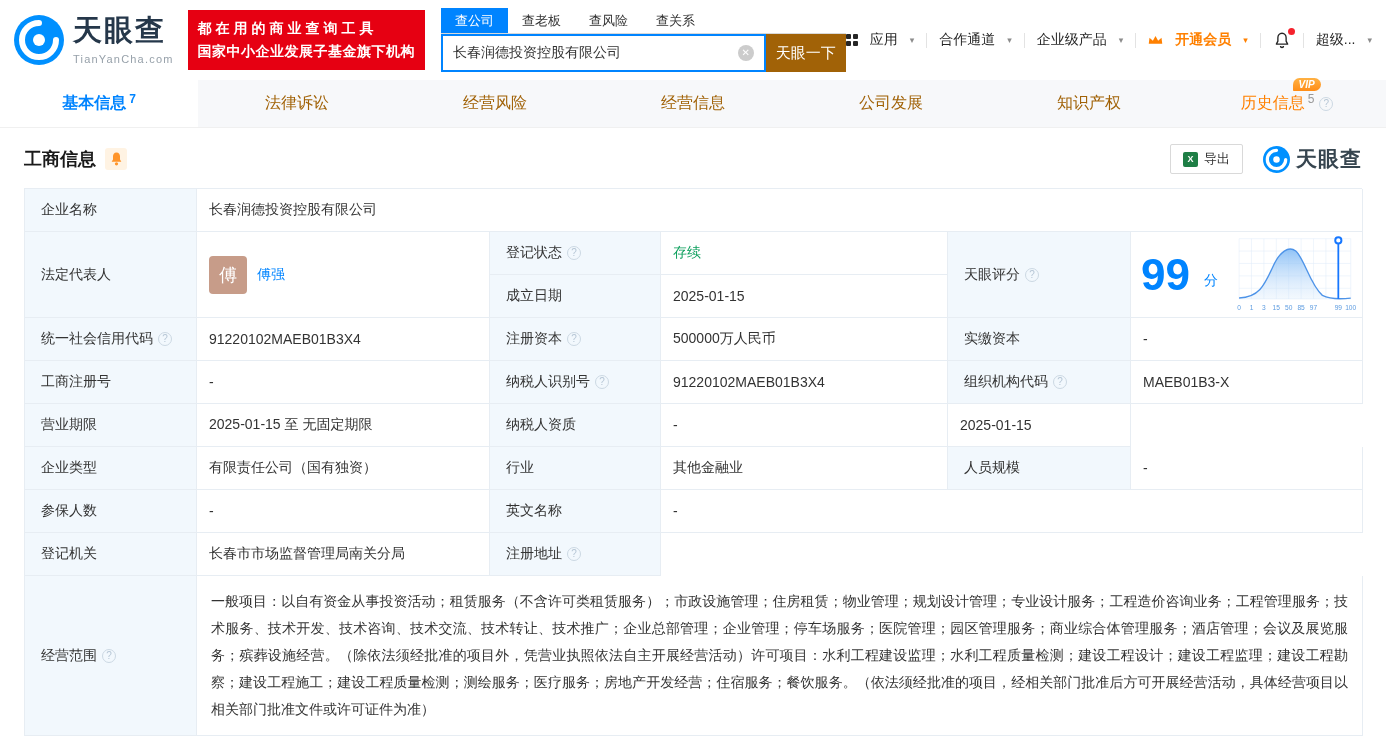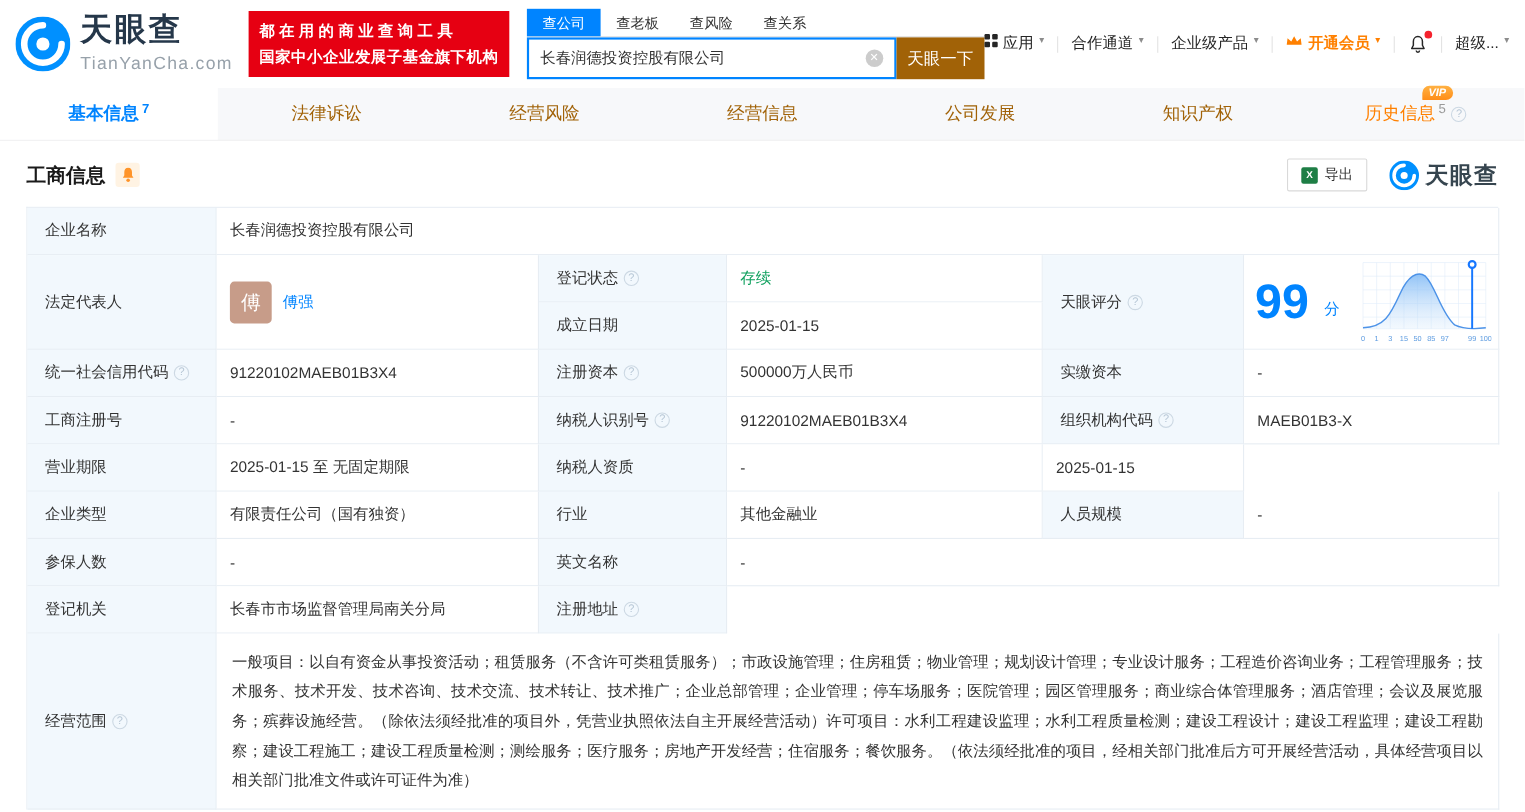--- a/index.html
+++ b/index.html
@@ -3,21 +3,21 @@
 <meta charset="utf-8">
 <style>
   *{box-sizing:border-box;margin:0;padding:0}
   body{width:1386px;height:738px;overflow:hidden;background:#fff;color:#333;
        font-family:"Liberation Sans","DejaVu Sans",sans-serif}
 
   
   .header{height:80px;display:flex;align-items:center;padding:0 14px;background:#fff}
   .logo{display:flex;align-items:center;gap:9px;cursor:pointer}
   .logo-brand{font-size:29px;font-weight:bold;color:#25374a;letter-spacing:2px;line-height:30px}
-  .logo-domain{font-size:16px;color:#97a1aa;letter-spacing:1.2px;margin-top:8px}
+  .logo-domain{font-size:11px;color:#97a1aa;letter-spacing:1.2px;margin-top:8px}
   .slogan{background:#e60012;color:#fff;font-weight:bold;font-size:14px;padding:7px 10px;
           margin-left:14px;line-height:23px;white-space:nowrap}
   .slogan .l1{letter-spacing:4px}
   .slogan .l2{letter-spacing:.5px}
 
   .search-area{margin-left:16px;width:440px}
   .search-tabs{display:flex;border-bottom:1px solid #d9d9d9;height:26px}
   .search-tab{padding:0 14px;font-size:13px;display:flex;align-items:center;color:#333;cursor:pointer}
   .search-tab.active{background:#0084ff;color:#fff}
   .search-row{display:flex}
@@ -25,21 +25,21 @@
                 padding:0 10px;background:#fff}
   .search-input input{border:none;outline:none;flex:1;font-size:14px;color:#333;font-family:inherit}
   .clear-icon{width:16px;height:16px;border-radius:50%;background:#ccc;color:#fff;font-size:10px;
               line-height:16px;text-align:center;cursor:pointer;flex:none}
   .clear-icon::after{content:"✕"}
   .search-btn{width:80px;height:38px;background:#a16207;color:#fff;border:none;font-size:15px;
               font-family:inherit;cursor:pointer}
 
   .header-right{margin-left:auto;display:flex;align-items:center;gap:12px;font-size:14px;
                 color:#262626;white-space:nowrap}
-  .menu-item{display:flex;align-items:flex-start;gap:5px;cursor:pointer}
+  .menu-item{display:flex;align-items:center;gap:12px;cursor:pointer}
   .caret{font-size:9px;color:#8c8c8c}
   .caret::after{content:"▾"}
   .menu-divider{width:1px;height:15px;background:#e3e3e3}
   .vip-item{color:#ff8000;font-weight:bold}
   .vip-item .caret{color:#ff8000}
   .grid-icon{display:grid;grid-template-columns:5px 5px;grid-template-rows:5px 5px;gap:2px}
   .grid-icon i{background:#262626;border-radius:1px}
   .bell-wrap{position:relative;cursor:pointer;display:flex}
   .red-dot{position:absolute;top:-2px;right:-4px;width:7px;height:7px;border-radius:50%;background:#f5222d}
 

